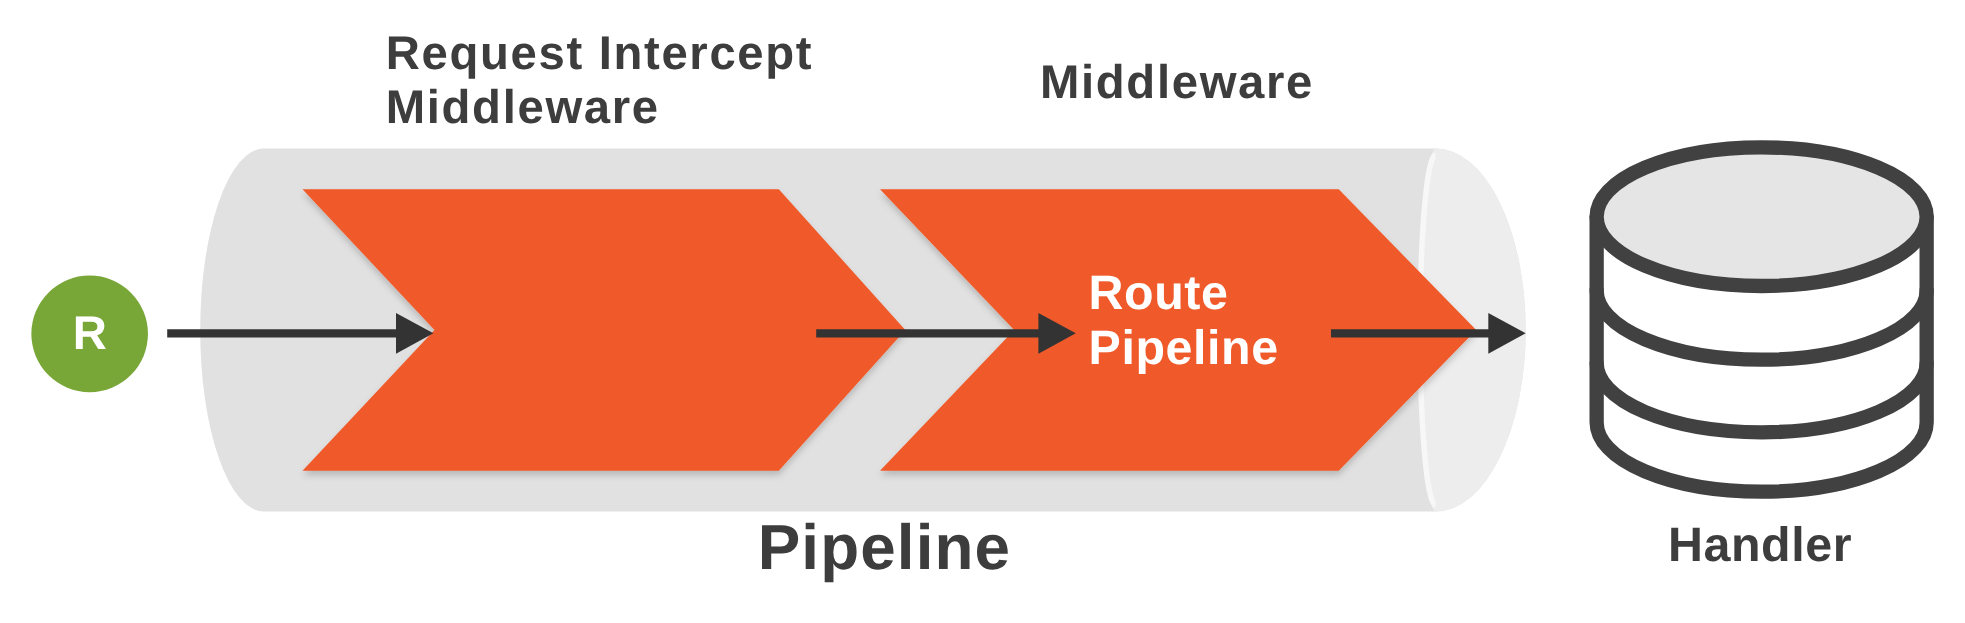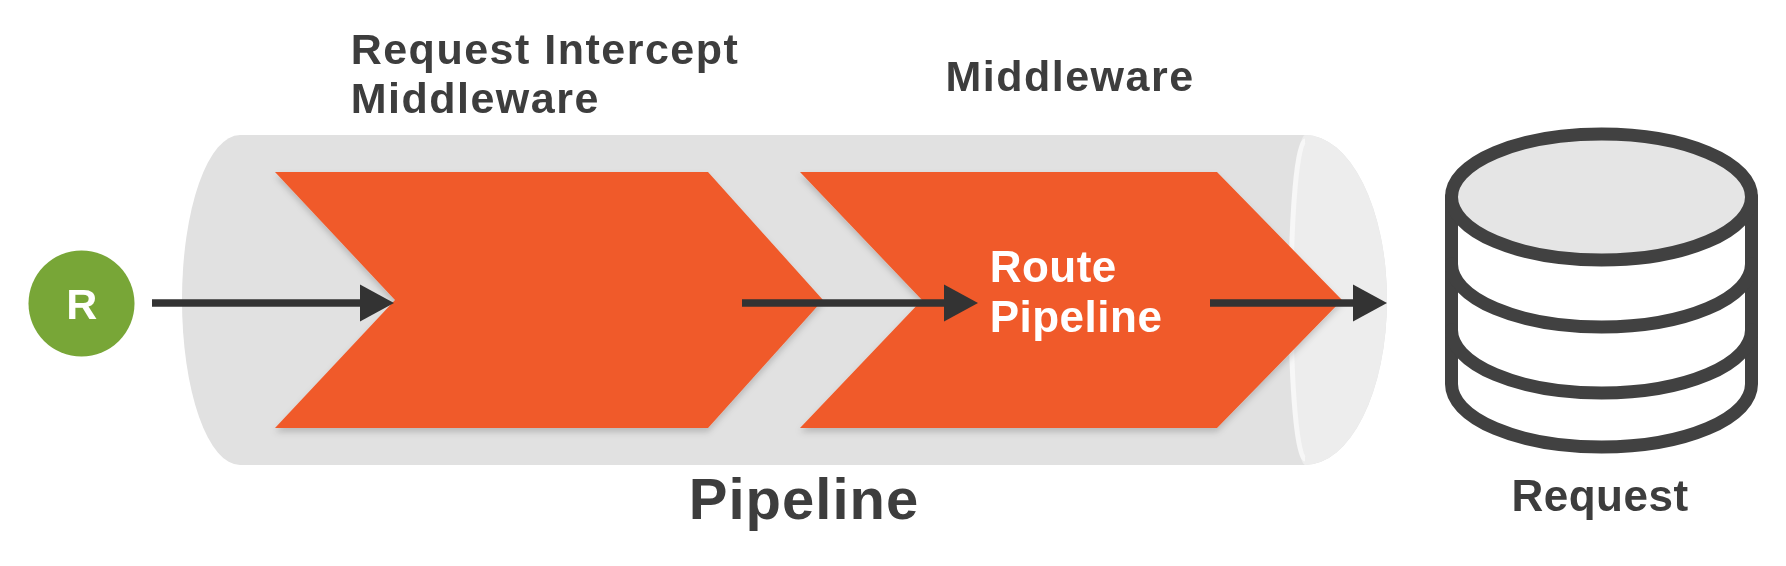--- a/index.html
+++ b/index.html
@@ -80,15 +80,15 @@
   </div>
 
 
   <div class="label on-orange t-route">
     <span class="line">Route</span>
     <span class="line">Pipeline</span>
   </div>
 
   <div class="label t-pipeline">Pipeline</div>
 
-  <div class="label t-database">Request</div>
+  <div class="label t-database">Handler</div>
 
 </div>
 
 </body></html>

